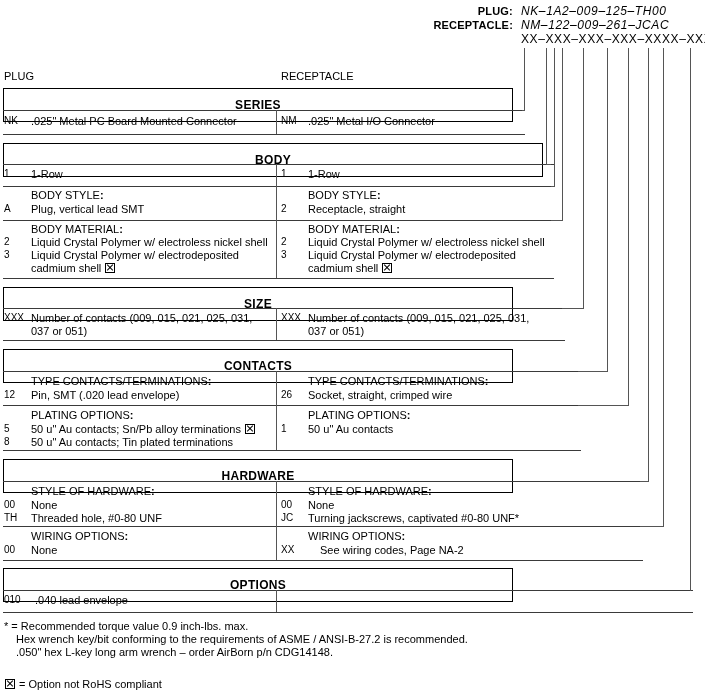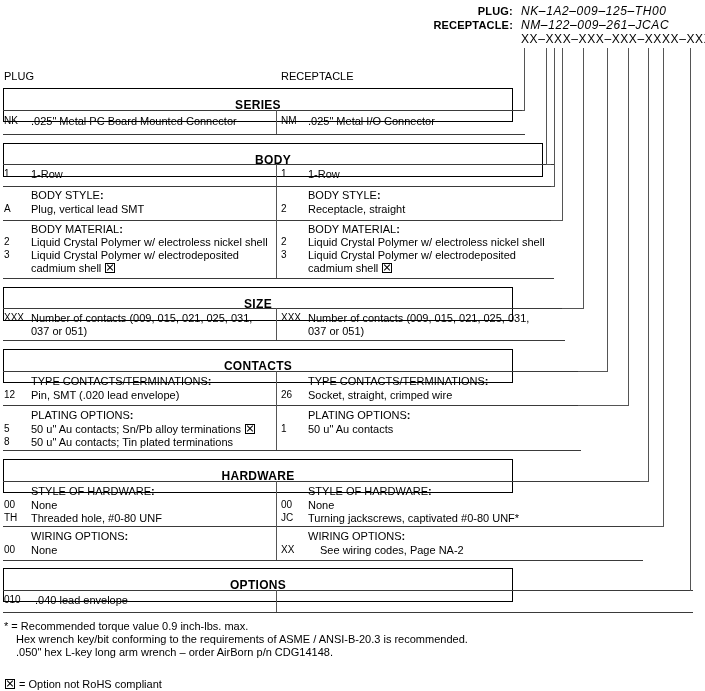--- a/index.html
+++ b/index.html
@@ -203,21 +203,21 @@
   <div class="lead-v" style="left:628px;top:48px;height:358px;"></div>
 
   <div class="lead-v" style="left:648px;top:48px;height:434px;"></div>
 
   <div class="lead-v" style="left:663px;top:48px;height:479px;"></div>
 
   <div class="lead-v" style="left:690px;top:48px;height:543px;"></div>
 
   <div class="foot" style="left:4px;top:620px;width:470px;">
     <div>* = Recommended torque value 0.9 inch-lbs. max.</div>
-    <div style="padding-left:12px;">Hex wrench key/bit conforming to the requirements of ASME / ANSI-B-20.3 is recommended.</div>
+    <div style="padding-left:12px;">Hex wrench key/bit conforming to the requirements of ASME / ANSI-B-27.2 is recommended.</div>
     <div style="padding-left:12px;">.050" hex L-key long arm wrench – order AirBorn p/n CDG14148.</div>
   </div>
 
   <div class="foot" style="left:4px;top:678px;">
     <span class="xbox"></span>
     <span>= Option not RoHS compliant</span>
   </div>
 
 <div class="lead-h" style="left: 522px; top: 110px; width: 2px;"></div>
     <div class="lead-h" style="left: 546px; top: 164px; width: 5px;"></div>

